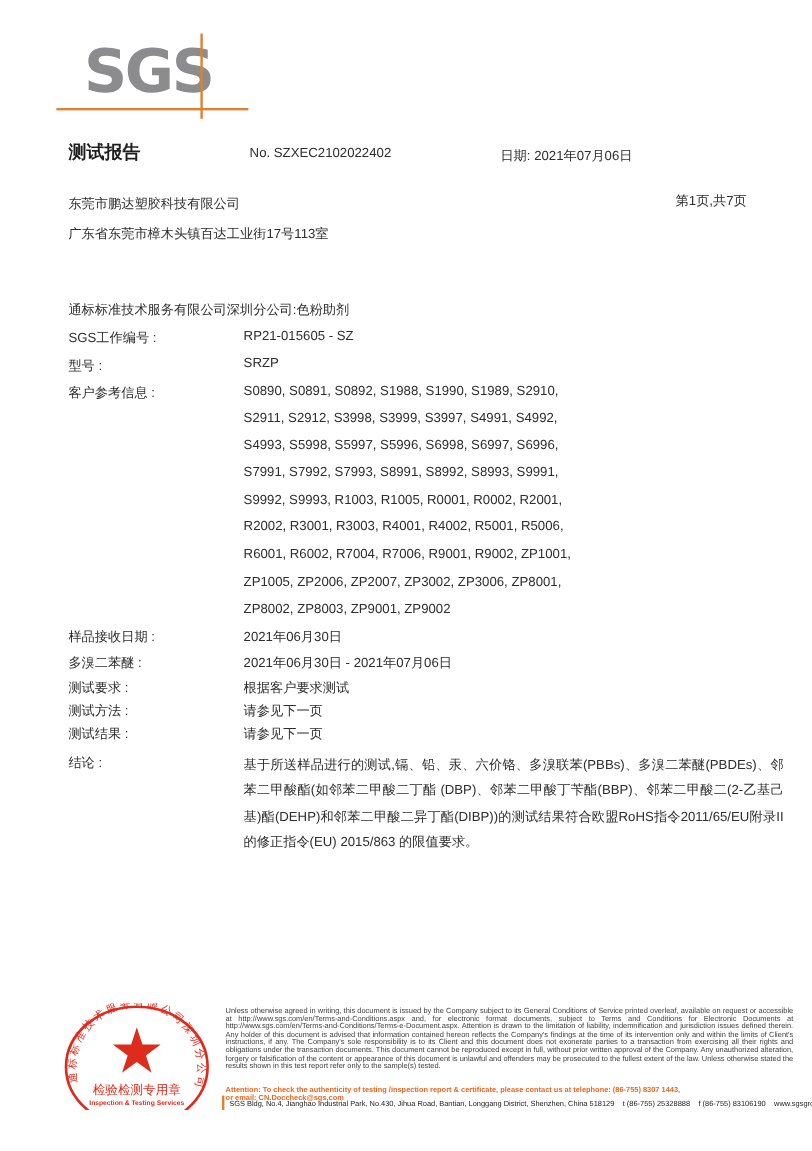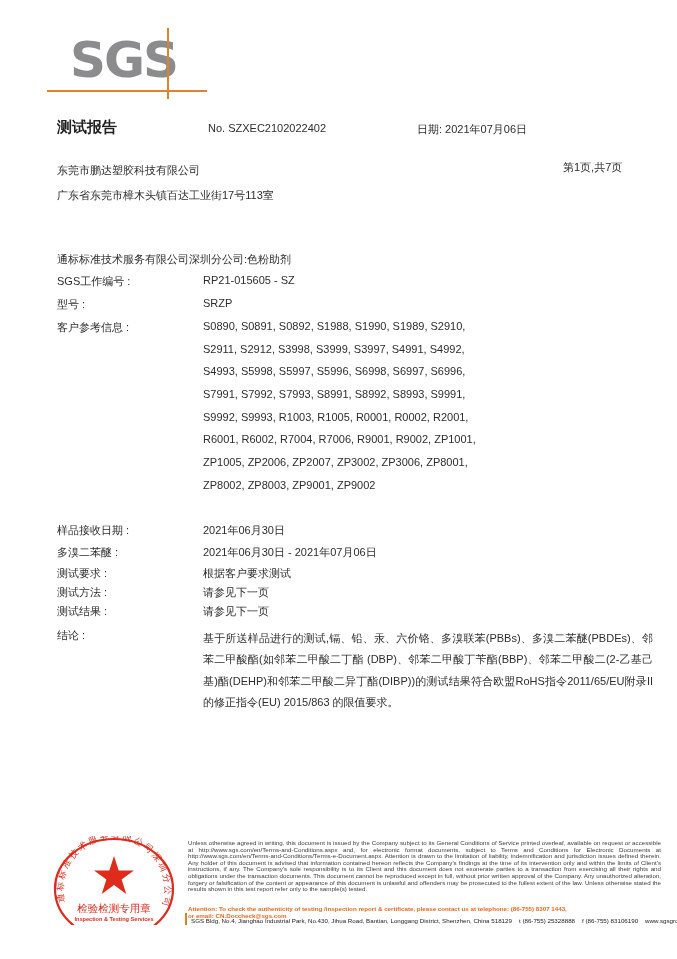--- a/index.html
+++ b/index.html
@@ -66,20 +66,21 @@
   <div class="lblcol" style="top:297px;">型号 :</div>
   <div class="valcol" style="top:297px;">SRZP</div>
 
   <div class="lblcol" style="top:320px;">客户参考信息 :</div>
   <div class="valcol reflines" style="top:320px;">
     <div>S0890, S0891, S0892, S1988, S1990, S1989, S2910,</div>
     <div>S2911, S2912, S3998, S3999, S3997, S4991, S4992,</div>
     <div>S4993, S5998, S5997, S5996, S6998, S6997, S6996,</div>
     <div>S7991, S7992, S7993, S8991, S8992, S8993, S9991,</div>
     <div>S9992, S9993, R1003, R1005, R0001, R0002, R2001,</div>
+    <div>R2002, R3001, R3003, R4001, R4002, R5001, R5006,</div>
     <div>R6001, R6002, R7004, R7006, R9001, R9002, ZP1001,</div>
     <div>ZP1005, ZP2006, ZP2007, ZP3002, ZP3006, ZP8001,</div>
     <div>ZP8002, ZP8003, ZP9001, ZP9002</div>
   </div>
 
   <div class="lblcol" style="top:523px;">样品接收日期 :</div>
   <div class="valcol" style="top:523px;">2021年06月30日</div>
 
   <div class="lblcol" style="top:545px;">多溴二苯醚 :</div>
   <div class="valcol" style="top:545px;">2021年06月30日 - 2021年07月06日</div>

